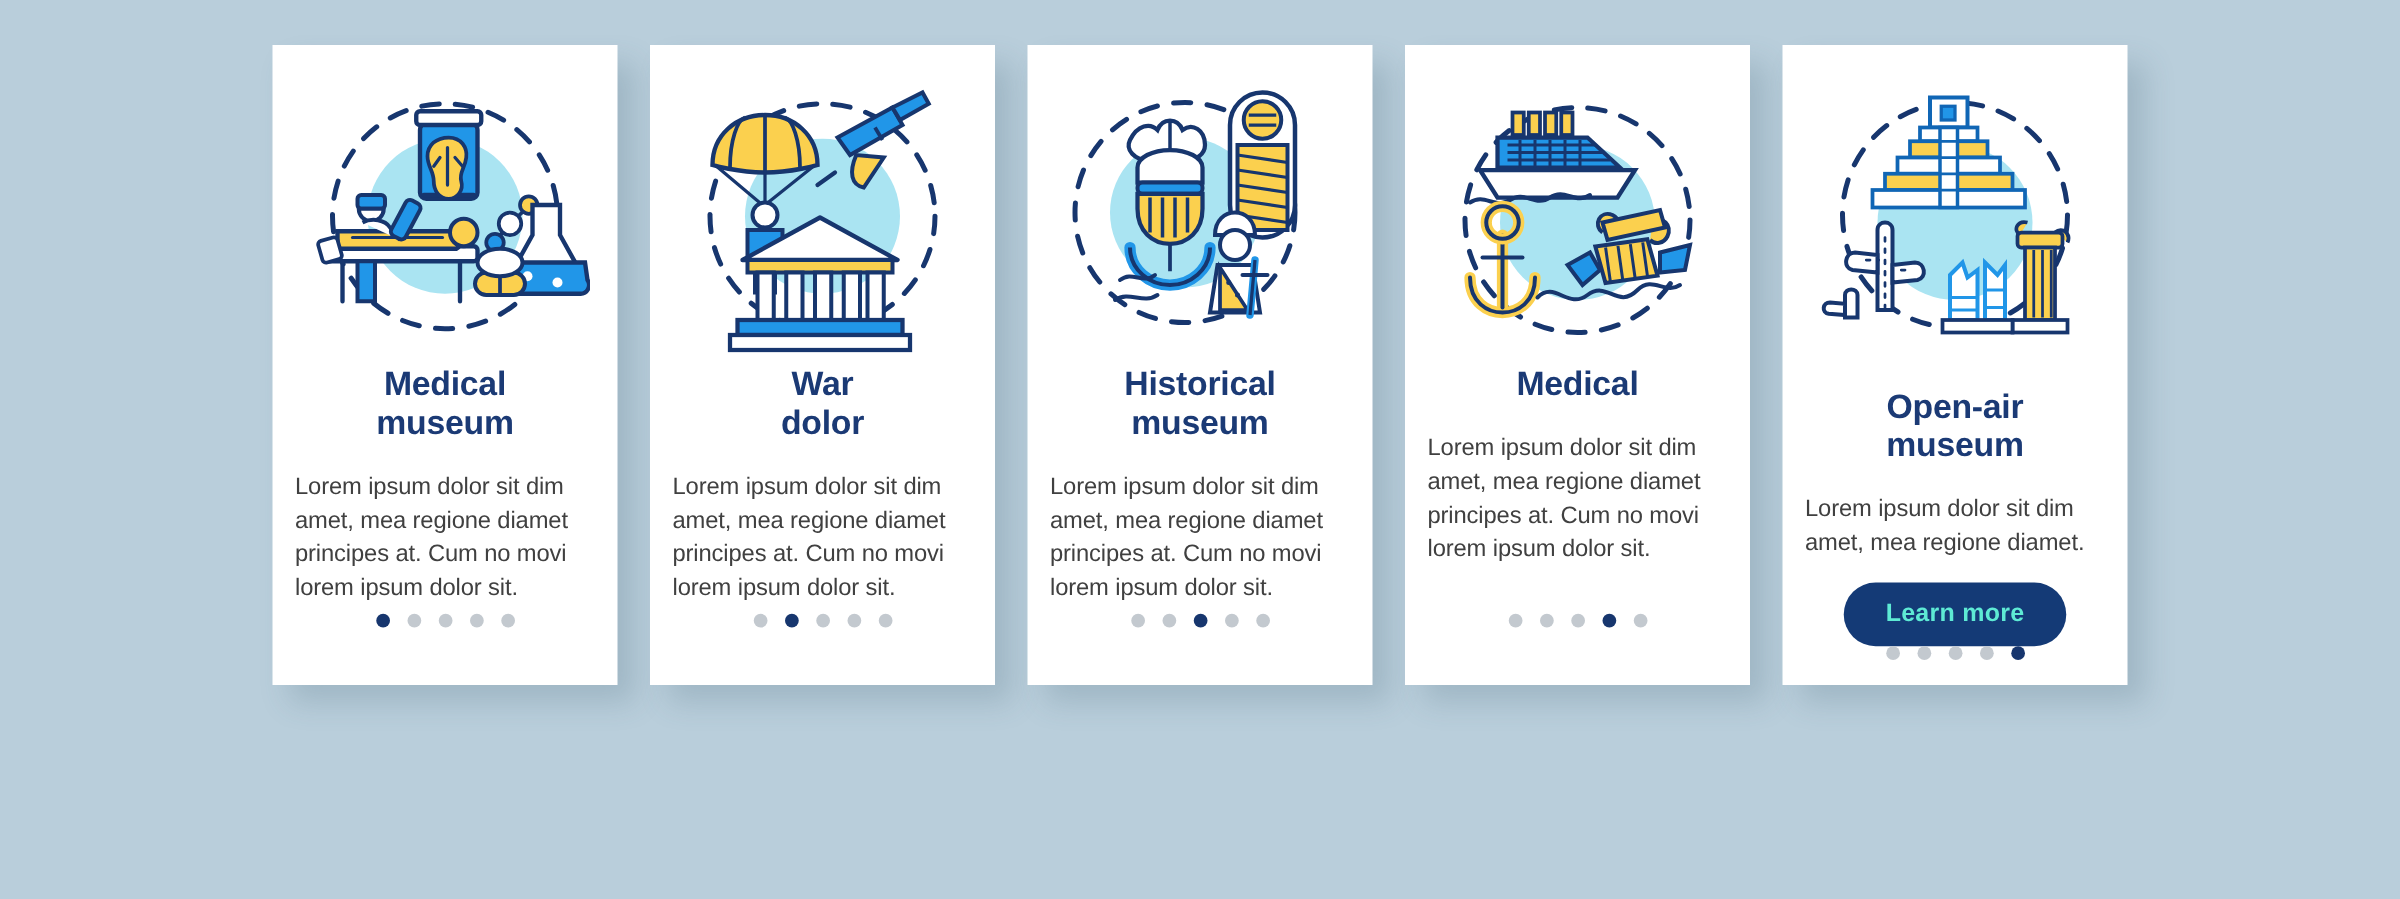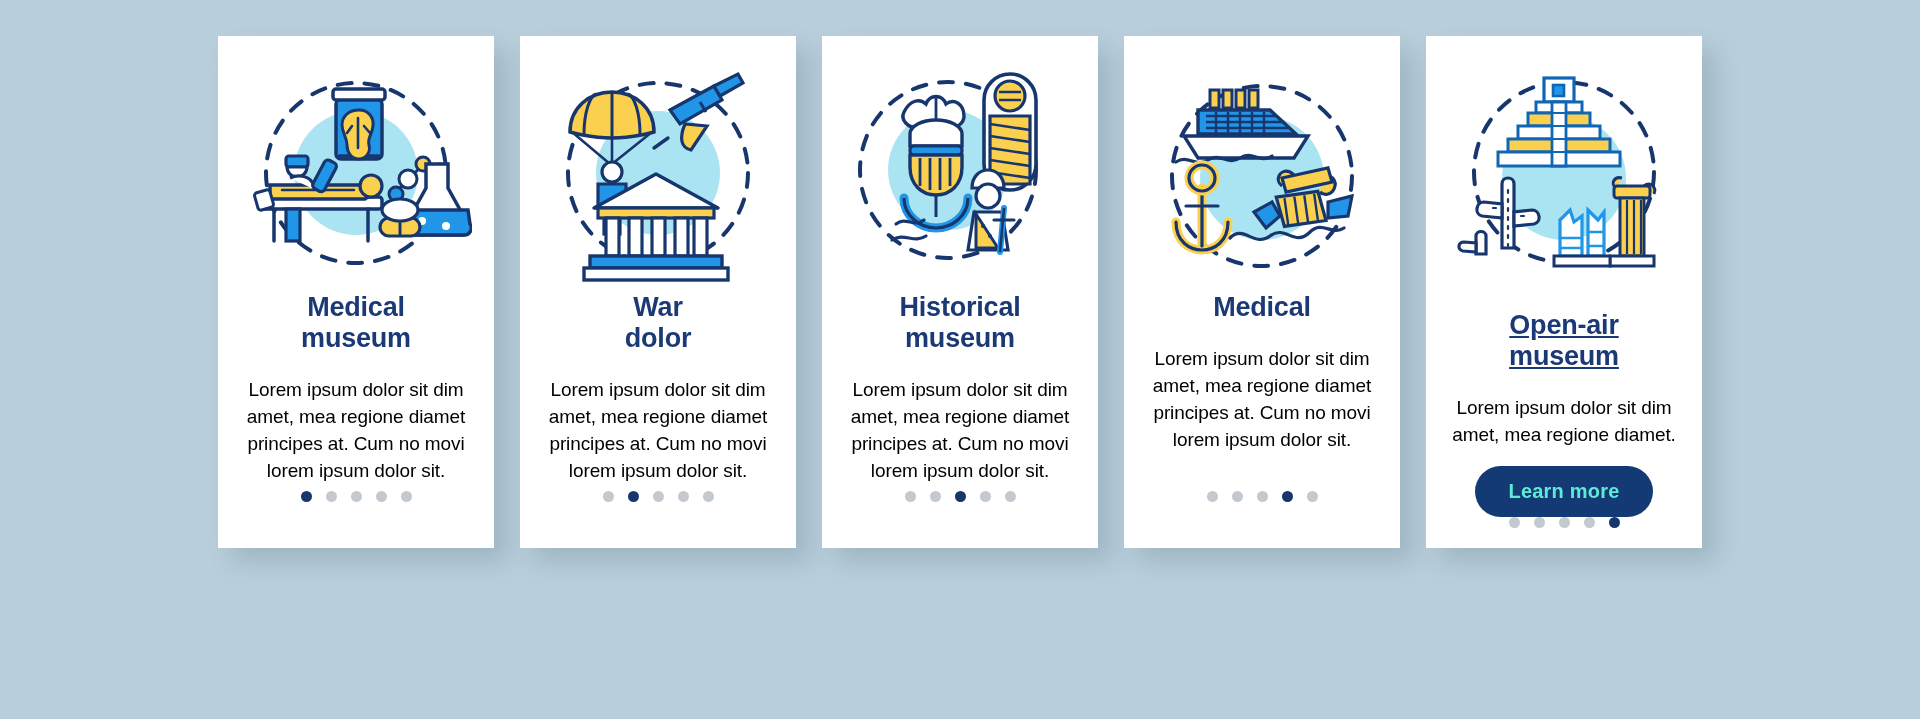--- a/index.html
+++ b/index.html
@@ -49,26 +49,26 @@
   .title{
     color:#1b3a75;
     font-weight:bold;
     font-size:27px;
     line-height:31px;
     text-align:center;
     letter-spacing:-0.2px;
     margin-top:6px;
     white-space:pre-line;
   }
-  .card.c4 .title{margin-top:24px;text-decoration:underline;}
+  .card.c4 .title{margin-top:24px;}
   .body{
-    color:#000000;
+    color:#404040;
     font-size:19px;
     line-height:27px;
-    text-align:center;
+    text-align:left;
     margin-top:22px;
     letter-spacing:-0.1px;
   }
   .card.c4 .body{}
   .spacer{flex:1 1 auto;}
   .learn{
     background:#143a76;
     color:#5eead4;
     font-weight:bold;
     font-size:20px;

